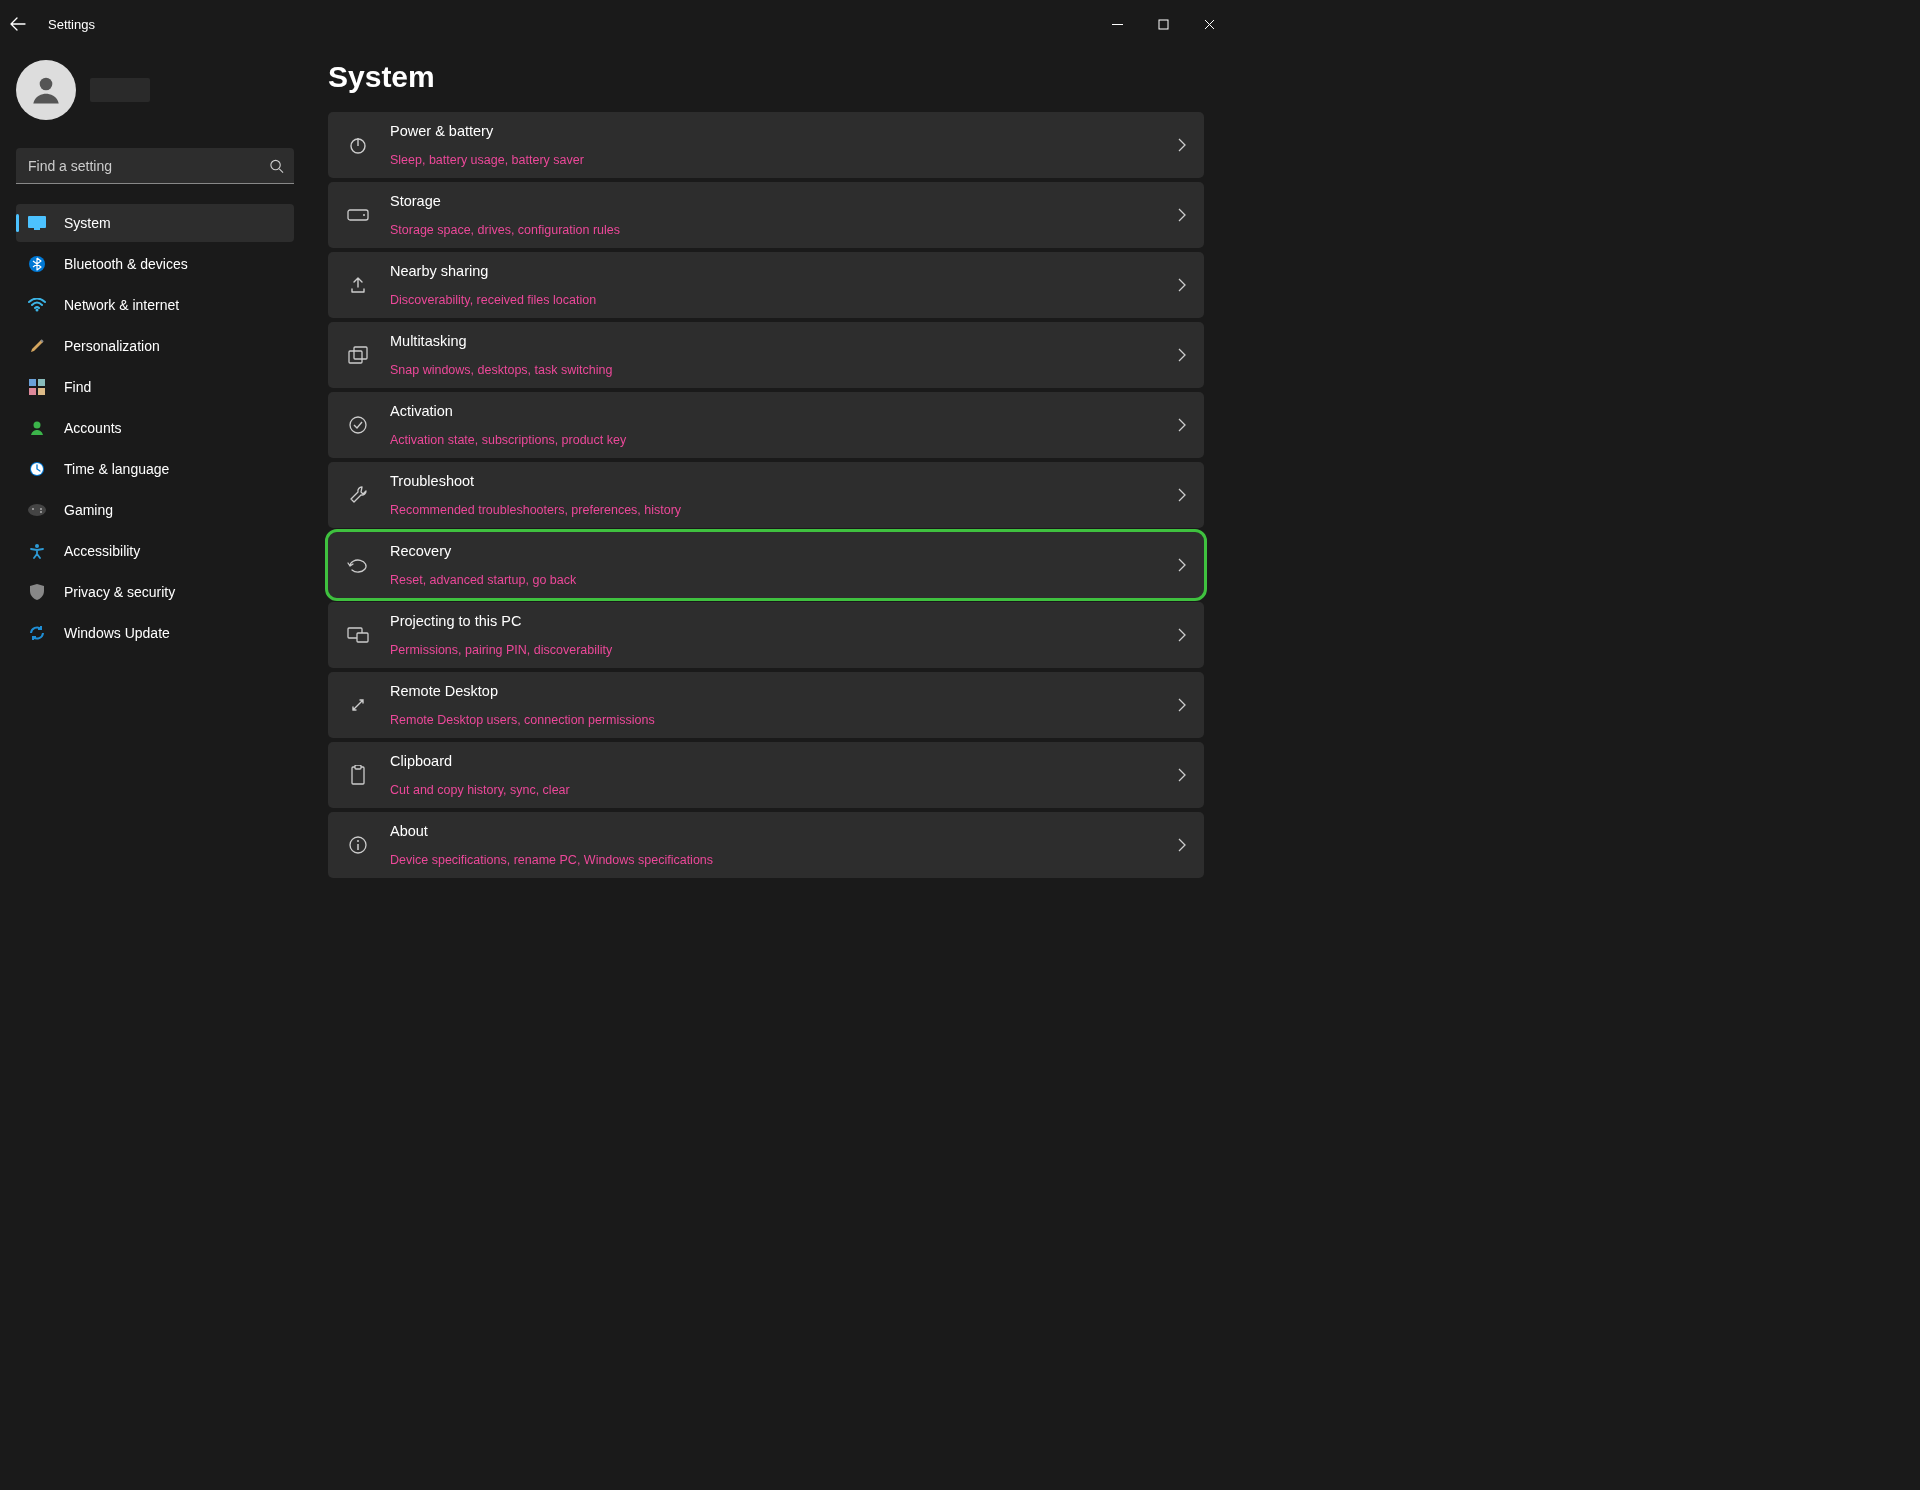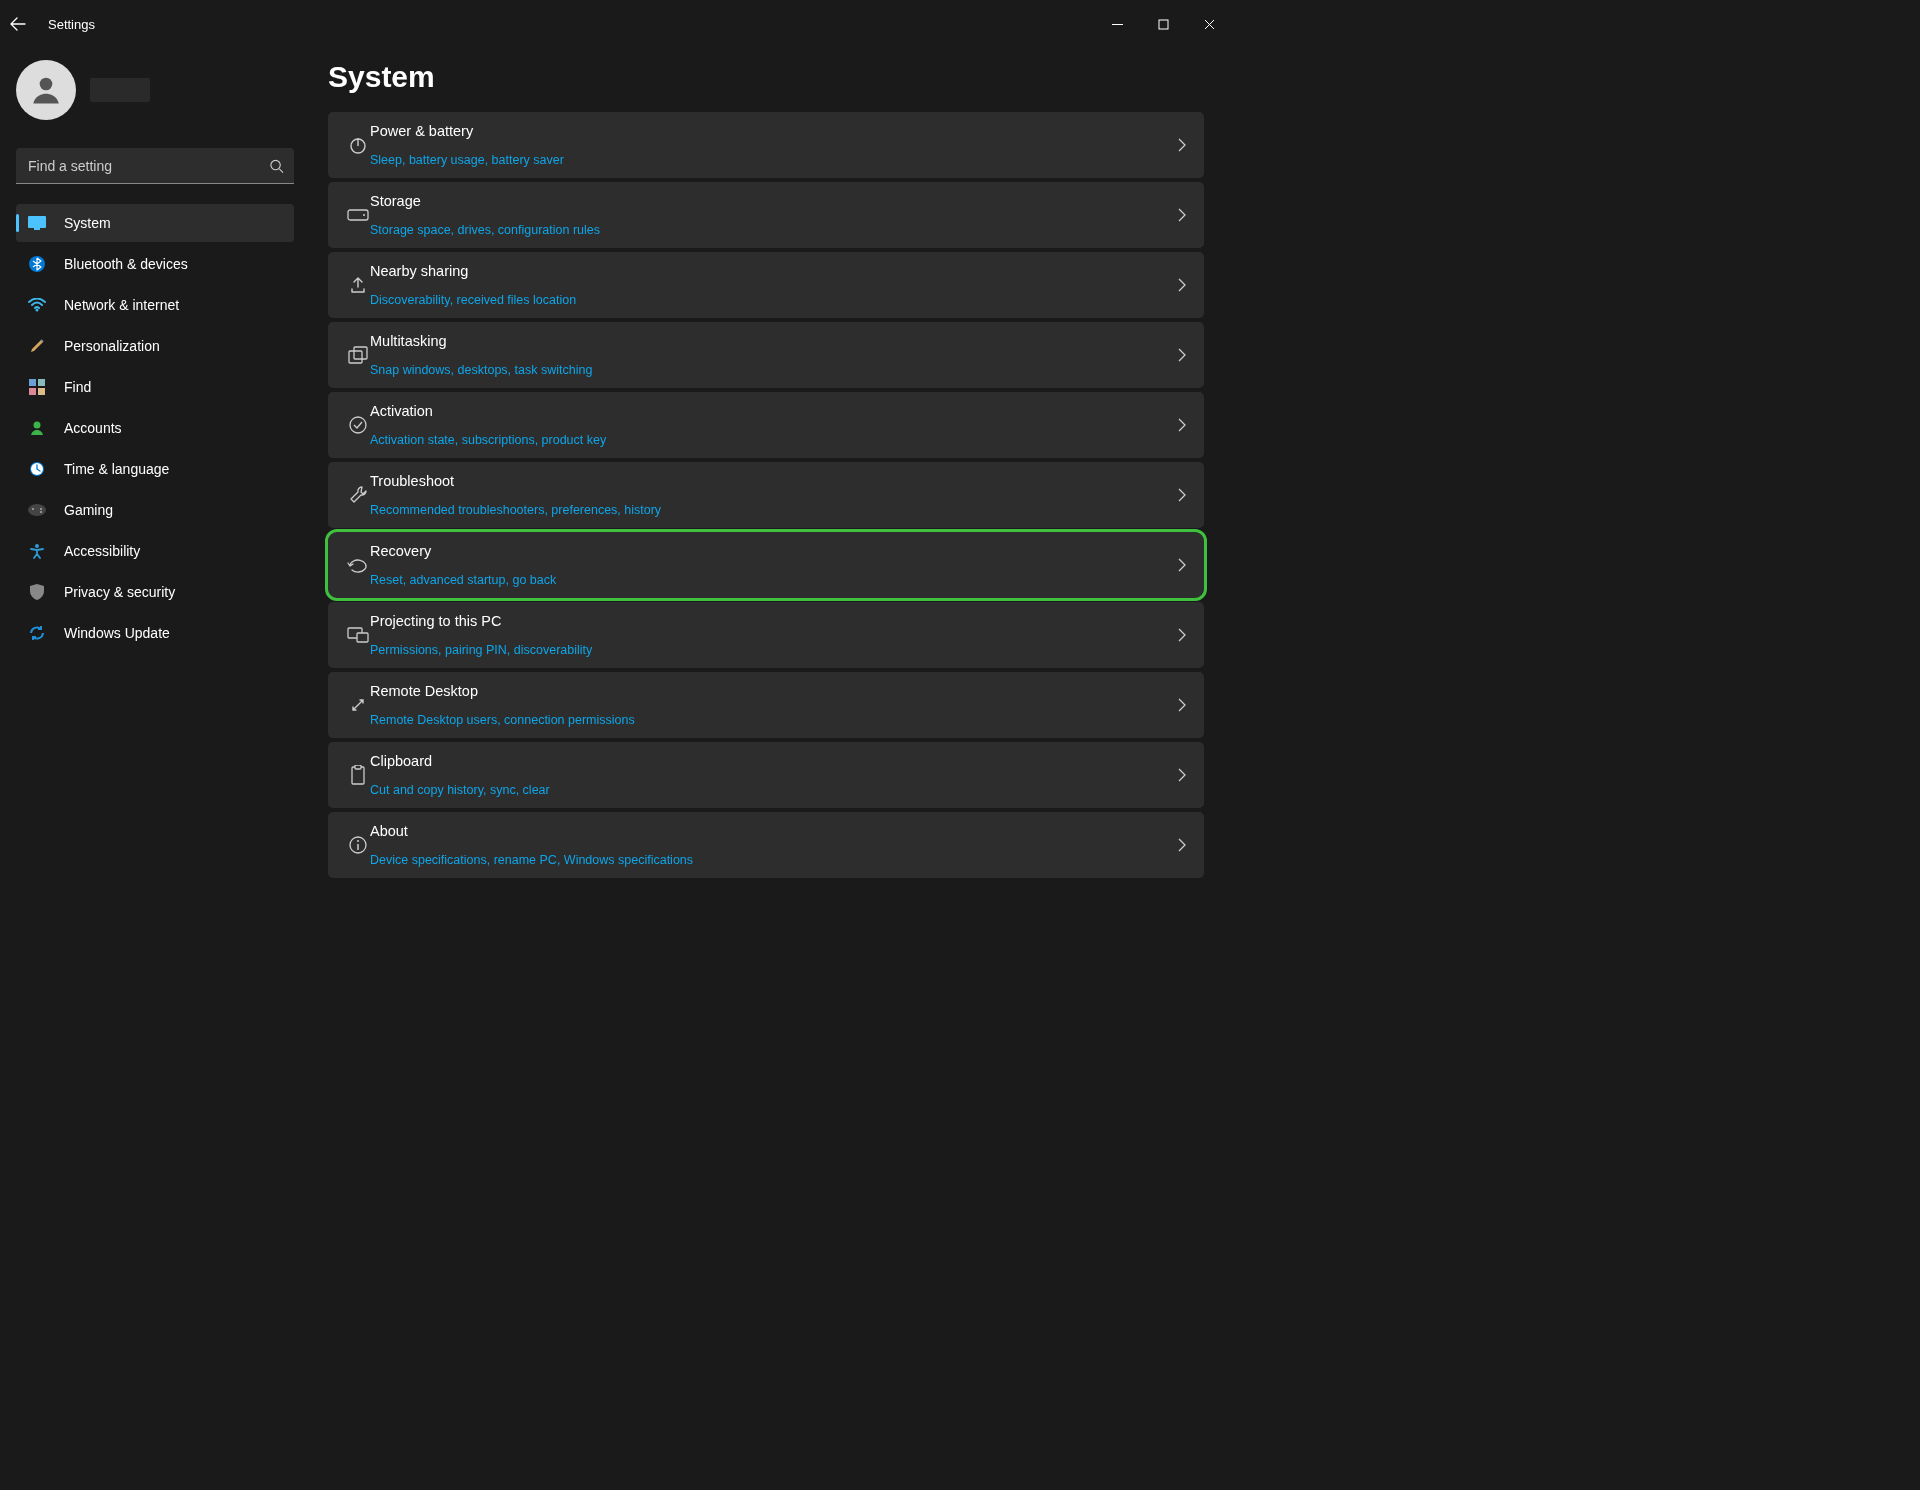--- a/index.html
+++ b/index.html
@@ -75,28 +75,28 @@
   .nav-icon { width:18px; height:18px; display:flex; align-items:center; justify-content:center; flex-shrink:0;}
   .main {
     flex: 1; padding: 12px 28px 24px 18px; overflow-y: auto;
   }
   .page-title {
     font-size: 30px; font-weight: 600; margin-bottom: 18px;
   }
   .card {
     background: #2d2d2d; border-radius: 5px; height: 66px;
     display: flex; align-items: center; padding: 0 18px;
-    margin-bottom: 4px; cursor: pointer; 
+    margin-bottom: 4px; cursor: pointer; gap: 20px;
   }
   .card-icon {
     width: 24px; display:flex; align-items:center; justify-content:center; color:#ccc; flex-shrink:0;
   }
   .card-text { flex: 1; }
   .card-title { font-size: 14.5px; }
-  .card-sub { font-size: 12.5px; color: #0ea5e9; margin-top:14px;}
+  .card-sub { font-size: 12.5px; color: #ec4899; margin-top:14px;}
   .chevron { color: #ccc; flex-shrink:0; }
   .highlighted {
     outline: 3px solid #3fc13f;
     border-radius: 9px;
   }
   svg { display:block; }
 </style>
 </head>
 <body>
 

